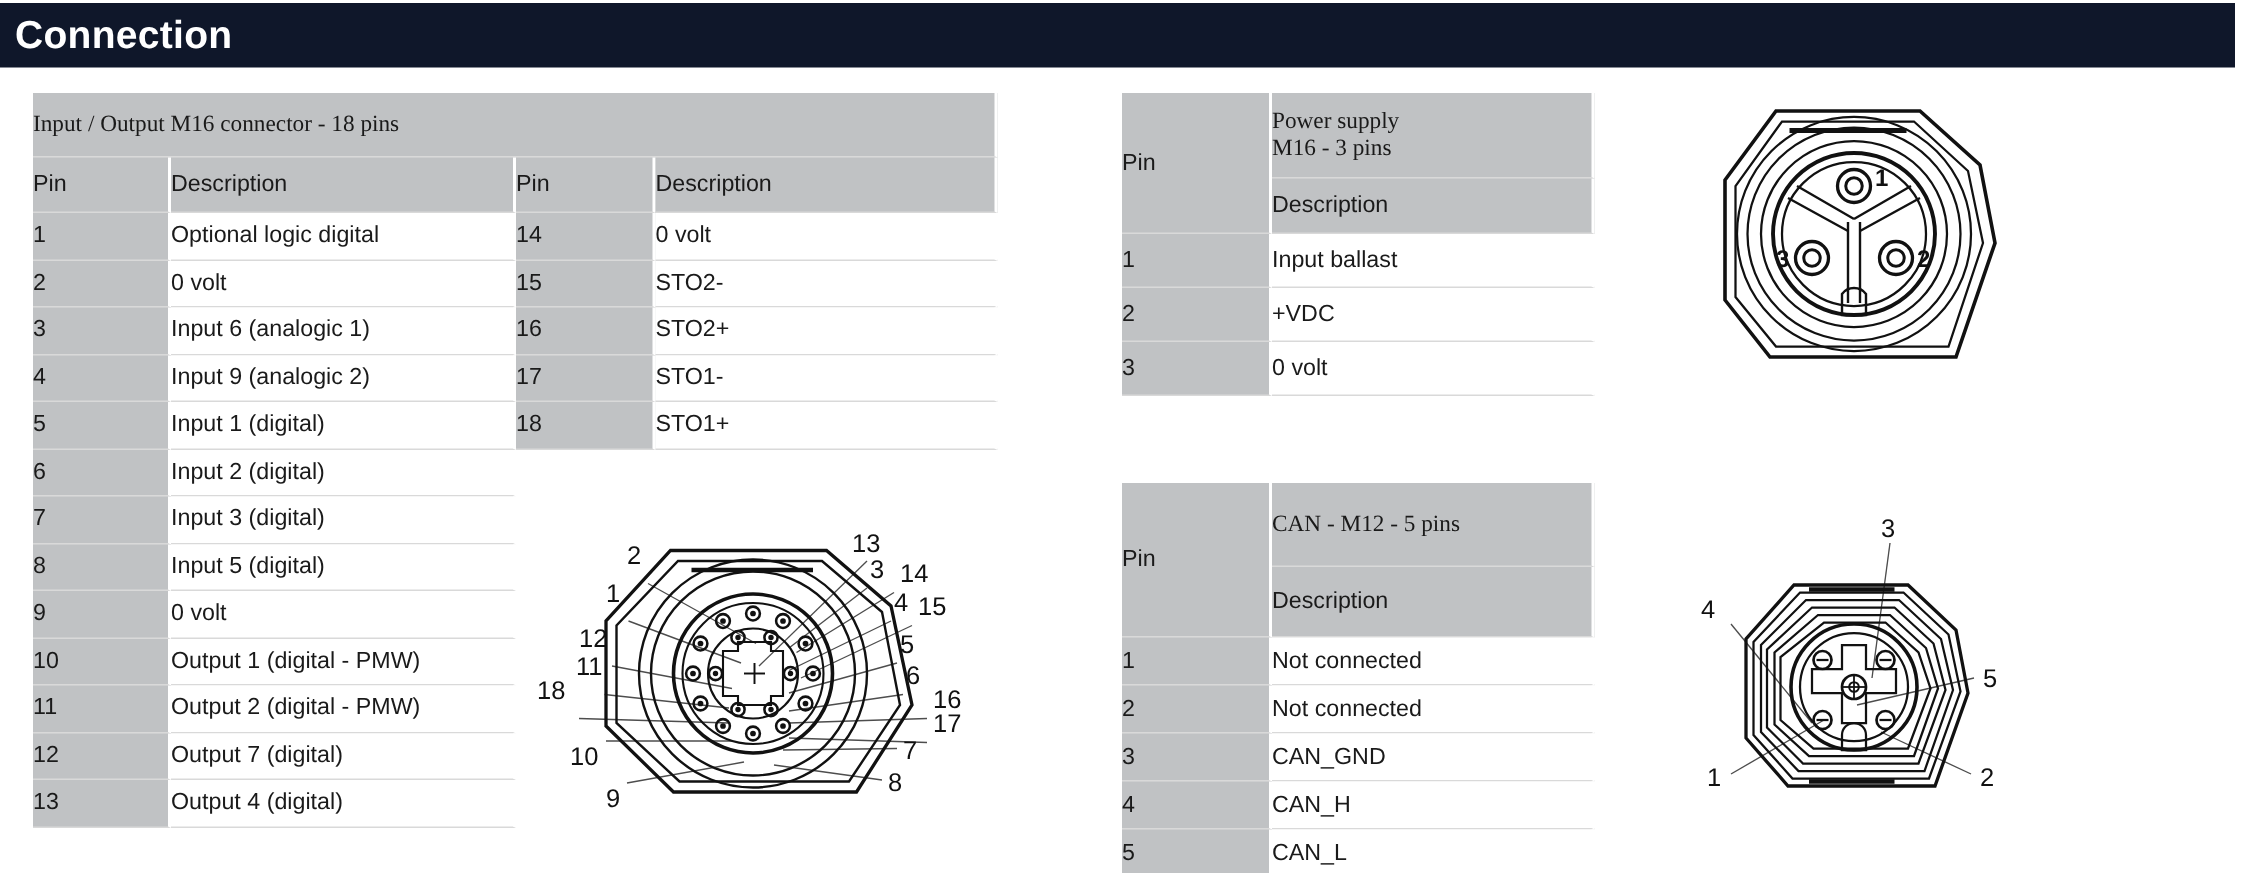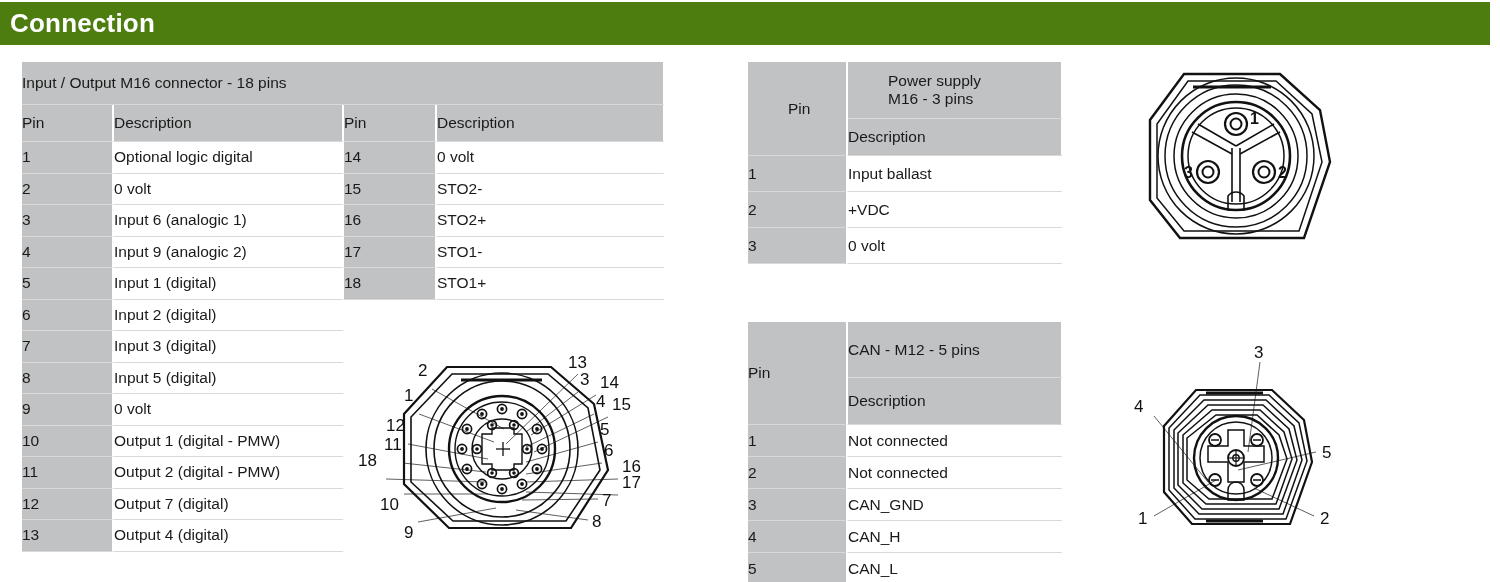--- a/index.html
+++ b/index.html
@@ -10,21 +10,21 @@
     width: 1500px; height: 582px;
     position: relative; overflow: hidden;
     font-family: "Liberation Sans", sans-serif;
     color: #1a1a1a;
   }
 
   
   #header-bar {
     position: absolute; left: 0; top: 2px;
     width: 1490px; height: 43px;
-    background: #4d7c0f;
+    background: #0f172a;
     display: flex; align-items: center;
   }
   #header-title {
     color: #ffffff;
     font-size: 26px;
     font-weight: bold;
     letter-spacing: 0.2px;
     padding-left: 10px;
   }
 
@@ -45,20 +45,21 @@
     border-bottom: 1.5px solid #d9d9d9;
     text-align: left;
   }
   .grayhdr { background: #c0c2c4 !important; }
   .title-cell {
     font-weight: bold;
     font-size: 16px;
     padding-left: 18px;
     background: #c0c2c4 !important;
     border-bottom: 2px solid #ffffff;
+    font-family: Liberation Serif, serif;
   }
   .hdr-cell {
     font-size: 16px;
     background: #c0c2c4 !important;
     border-bottom: 2px solid #ffffff;
   }
   .hdr-pin {
     font-weight: bold;
     text-align: center;
   }
@@ -95,21 +96,21 @@
     border-bottom: none !important;
     border-right: none !important;
     vertical-align: top;
     position: relative;
   }
 
   
   #table-power { left: 748px; top: 62px; width: 315px; }
   #table-power .c-pin  { width: 100px; }
   #table-power .c-desc { width: 215px; }
-  #table-power .t-row td { height: 56px; padding-left: 40px; }
+  #table-power .t-row td { height: 56px; }
   #table-power .d-row td { height: 36px; }
   #table-power .body-row td { height: 35px; }
 
   #table-can { left: 748px; top: 322px; width: 315px; }
   #table-can .c-pin  { width: 100px; }
   #table-can .c-desc { width: 215px; }
   #table-can .t-row td { height: 55px; }
   #table-can .d-row td { height: 46px; }
   #table-can .body-row td { height: 31px; }
 

